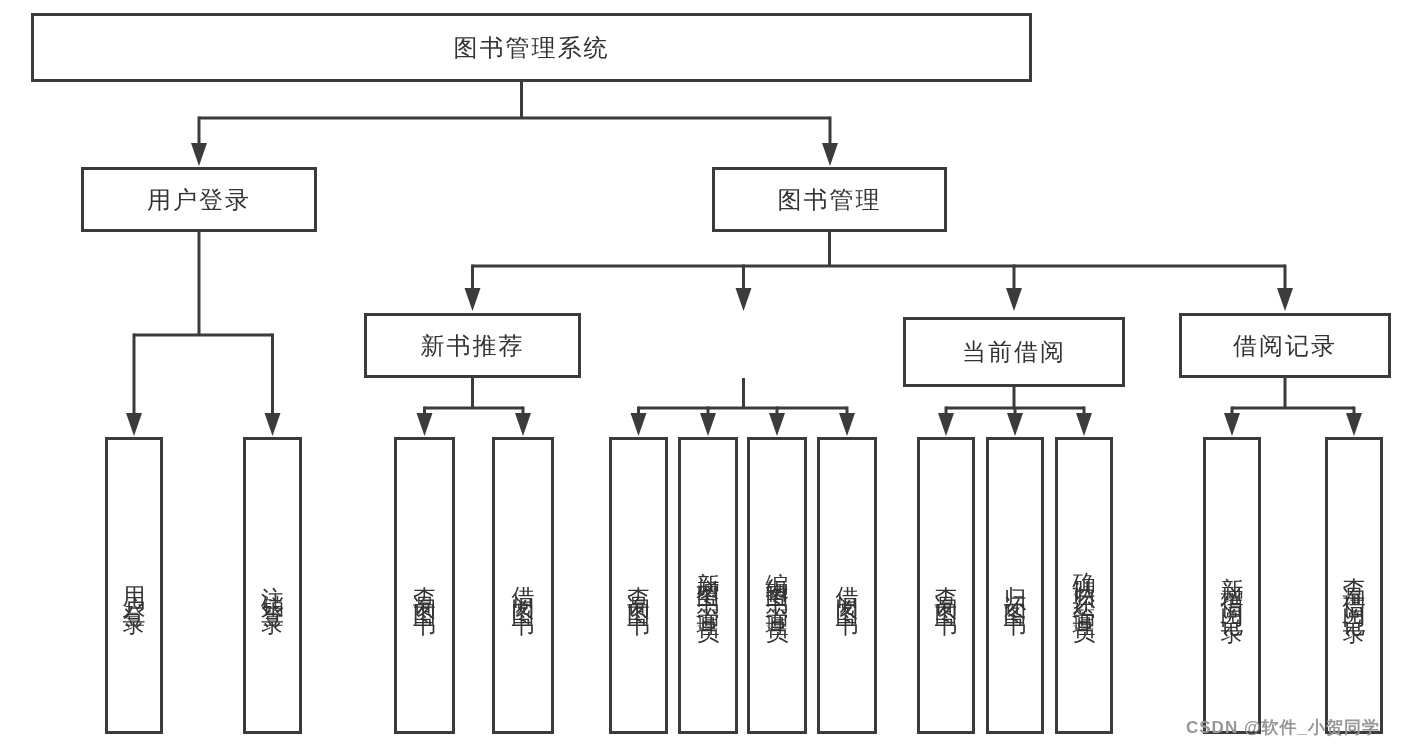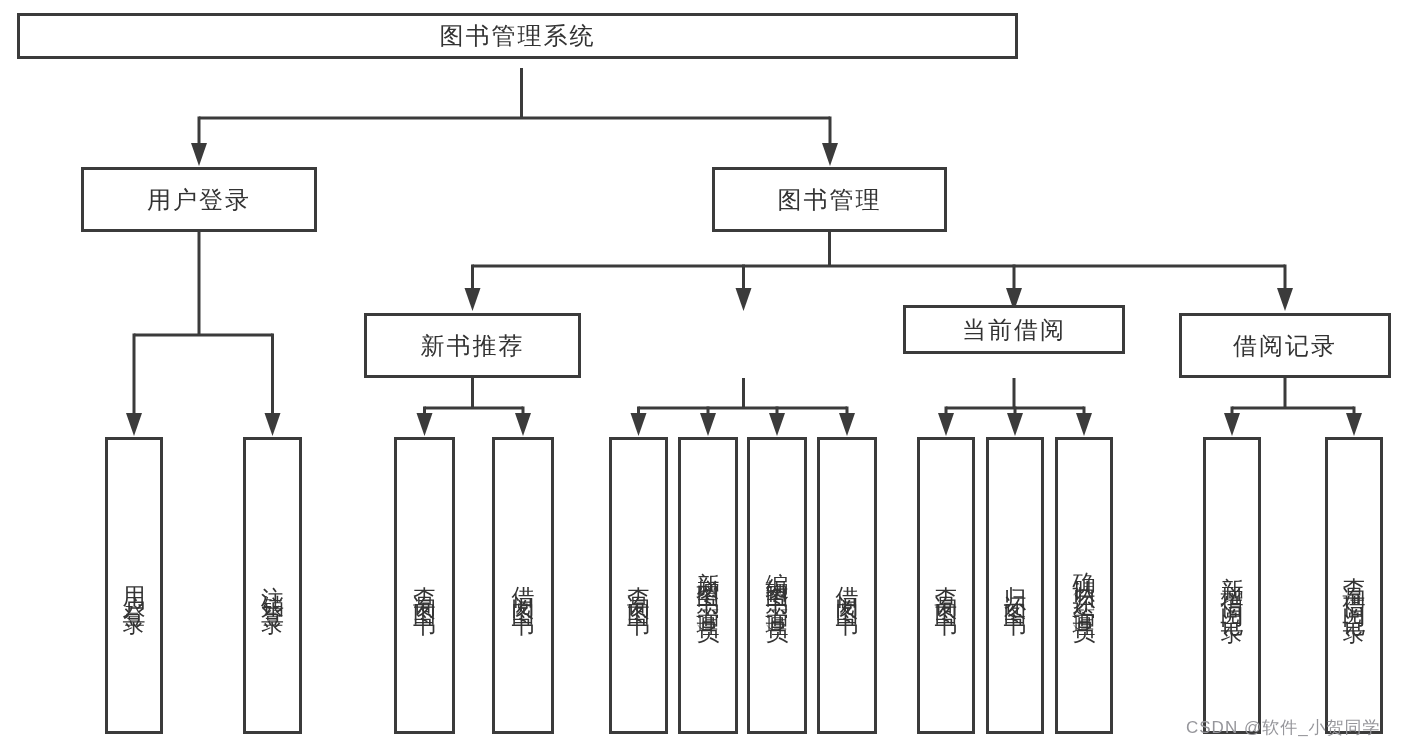--- a/index.html
+++ b/index.html
@@ -46,20 +46,21 @@
   }
   .leaf.long .vtext { letter-spacing: 7px; }
   .watermark {
     position: absolute;
     left: 1186px;
     top: 716px;
     font-size: 17px;
     letter-spacing: 1px;
     color: #96969b;
     white-space: nowrap;
+    font-weight: bold;
   }
 </style>
 </head>
 <body>
 
 <div class="canvas">
 
   <svg class="wires" width="1405" height="747" viewBox="0 0 1405 747" xmlns="http://www.w3.org/2000/svg">
     <g stroke="#3b3b3b" stroke-width="3" fill="none">
 
@@ -119,35 +120,35 @@
       <polygon points="769,413 785,413 777,436"></polygon>
       <polygon points="839,413 855,413 847,436"></polygon>
       <polygon points="938,413 954,413 946,436"></polygon>
       <polygon points="1007,413 1023,413 1015,436"></polygon>
       <polygon points="1076,413 1092,413 1084,436"></polygon>
       <polygon points="1224,413 1240,413 1232,436"></polygon>
       <polygon points="1346,413 1362,413 1354,436"></polygon>
     </g>
   </svg>
 
-  <div class="node" style="left:17px;top:13px;width:1001px;height:46px">
+  <div class="node" style="left:31px;top:13px;width:1001px;height:69px">
     <span>图书管理系统</span>
   </div>
 
   <div class="node" style="left:81px;top:167px;width:236px;height:65px">
     <span>用户登录</span>
   </div>
   <div class="node" style="left:712px;top:167px;width:235px;height:65px">
     <span>图书管理</span>
   </div>
 
   <div class="node" style="left:364px;top:313px;width:217px;height:65px">
     <span>新书推荐</span>
   </div>
-  <div class="node" style="left:903px;top:305px;width:222px;height:49px">
+  <div class="node" style="left:903px;top:317px;width:222px;height:70px">
     <span>当前借阅</span>
   </div>
   <div class="node" style="left:1179px;top:313px;width:212px;height:65px">
     <span>借阅记录</span>
   </div>
 
   <div class="leaf" style="left:105px;width:58px">
     <span class="vtext">用户登录</span>
   </div>
   <div class="leaf" style="left:243px;width:59px">

